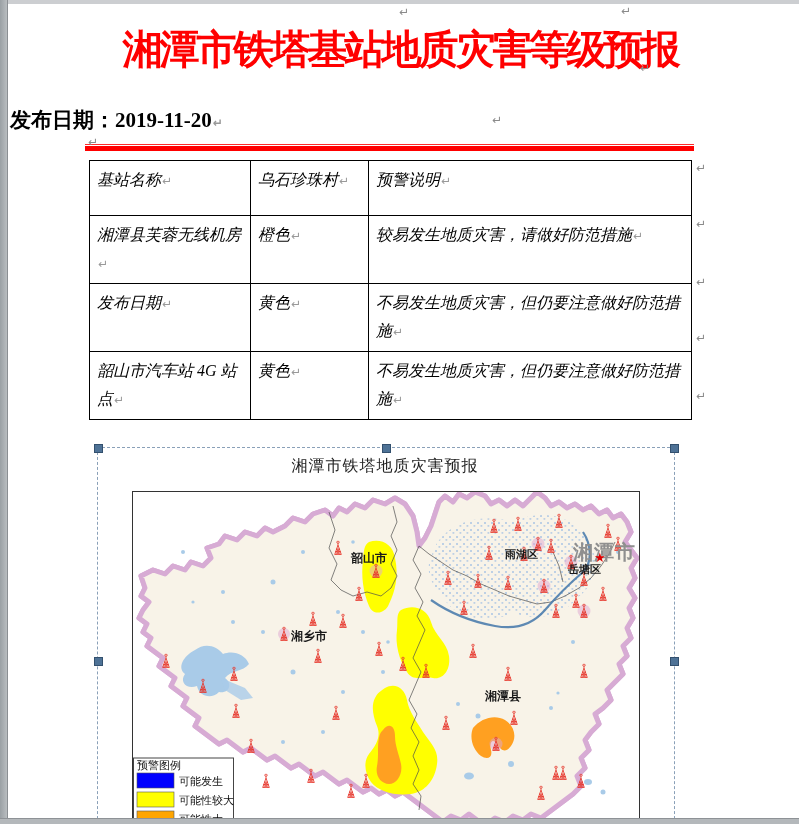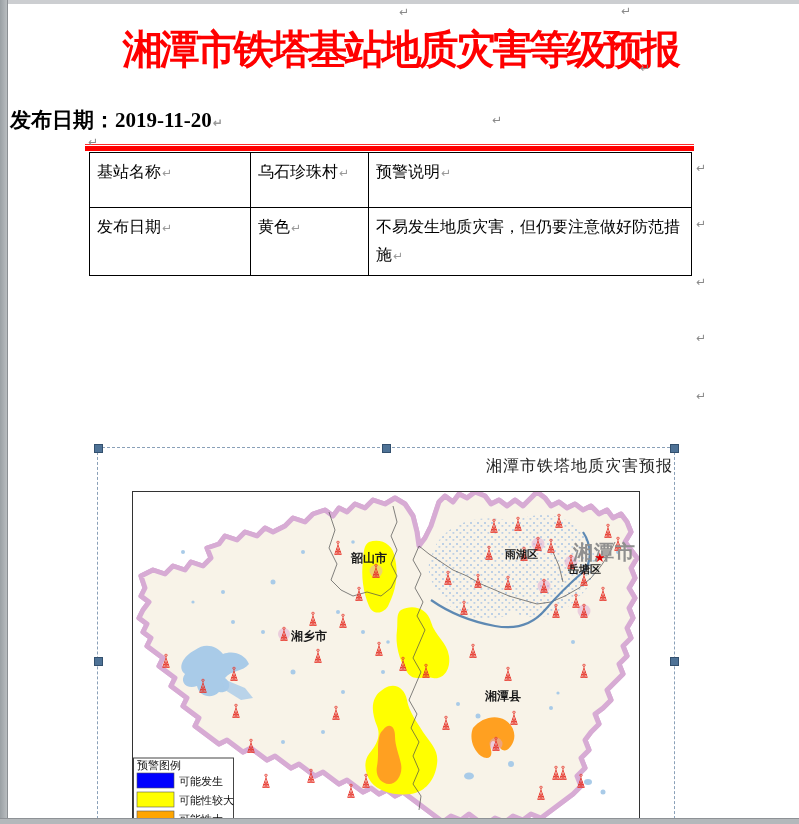--- a/index.html
+++ b/index.html
@@ -17,34 +17,34 @@
       font-size:40px;letter-spacing:-3px;color:#ff0000;white-space:nowrap;}
   .date-line{position:absolute;left:10px;top:106px;width:780px;
       font-size:21px;font-weight:bold;color:#000;}
   .red-rule{position:absolute;left:85px;top:146px;width:609px;height:5px;background:#ff0000;}
   .red-rule:before{content:"";position:absolute;left:0;top:-2px;width:100%;height:1px;background:#ff2a2a;}
   
   .pmark{position:absolute;color:#8a8a8a;font-size:12px;
       font-family:"DejaVu Sans",sans-serif;line-height:1;z-index:5;}
   .pmark-inline{color:#999;font-size:12px;font-family:"DejaVu Sans",sans-serif;padding-left:1px;}
   
-  table.warn{position:absolute;left:89px;top:152px;border-collapse:collapse;table-layout:fixed;
-      width:602px;font-size:16px;color:#000;}
+  table.warn{position:absolute;left:89px;top:160px;border-collapse:collapse;table-layout:fixed;
+      width:602px;font-size:16px;color:#000;font-style:italic;}
   table.warn td{border:1px solid #000;vertical-align:top;padding:5px 7px;line-height:28px;
       overflow:hidden;word-break:break-all;}
   table.warn tr:nth-child(1) td{height:44px;}
   table.warn tr:nth-child(2) td{height:48px;}
   table.warn tr:nth-child(3) td{height:45px;}
   table.warn tr:nth-child(4) td{height:46px;}
   table.warn tr:nth-child(5) td{height:44px;}
   
   .fig-frame{position:absolute;left:97px;top:447px;width:576px;height:390px;
       border:1px dashed #8aa0b8;z-index:2;}
   .handle{position:absolute;width:7px;height:7px;background:#4e7296;border:1px solid #33506e;z-index:10;}
-  .fig-title{position:absolute;left:97px;top:456px;width:576px;text-align:right;
+  .fig-title{position:absolute;left:97px;top:456px;width:576px;text-align:center;
       font-size:16px;color:#222;letter-spacing:1px;}
   .map-box{position:absolute;left:132px;top:491px;width:506px;height:333px;
       border:1px solid #333;background:#fff;overflow:hidden;z-index:3;}
   .map-box svg{display:block;}
   text{font-family:"Liberation Sans","DejaVu Sans",sans-serif;}
 </style>
 </head>
 <body>
 
 <div id="page">
@@ -73,21 +73,31 @@
         <col style="width:118px">
         <col style="width:323px">
       </colgroup>
     <tbody>
         <tr>
       <td><span>基站名称</span><span class="pmark-inline">↵</span></td>
       <td><span>乌石珍珠村</span><span class="pmark-inline">↵</span></td>
       <td><span>预警说明</span><span class="pmark-inline">↵</span></td>
     </tr>
     <tr>
+      <td><span>湘潭县芙蓉无线机房</span><span class="pmark-inline">↵</span></td>
+      <td><span>橙色</span><span class="pmark-inline">↵</span></td>
+      <td><span>较易发生地质灾害，请做好防范措施</span><span class="pmark-inline">↵</span></td>
+    </tr>
+    <tr>
       <td><span>发布日期</span><span class="pmark-inline">↵</span></td>
+      <td><span>黄色</span><span class="pmark-inline">↵</span></td>
+      <td><span>不易发生地质灾害，但仍要注意做好防范措施</span><span class="pmark-inline">↵</span></td>
+    </tr>
+    <tr>
+      <td><span>韶山市汽车站 4G 站点</span><span class="pmark-inline">↵</span></td>
       <td><span>黄色</span><span class="pmark-inline">↵</span></td>
       <td><span>不易发生地质灾害，但仍要注意做好防范措施</span><span class="pmark-inline">↵</span></td>
     </tr>
   </tbody>
     </table>
 
   <div class="fig-frame"></div>
   <div class="handle" style="left:94px;top:444px;"></div>
   <div class="handle" style="left:382px;top:444px;"></div>
   <div class="handle" style="left:670px;top:444px;"></div>

